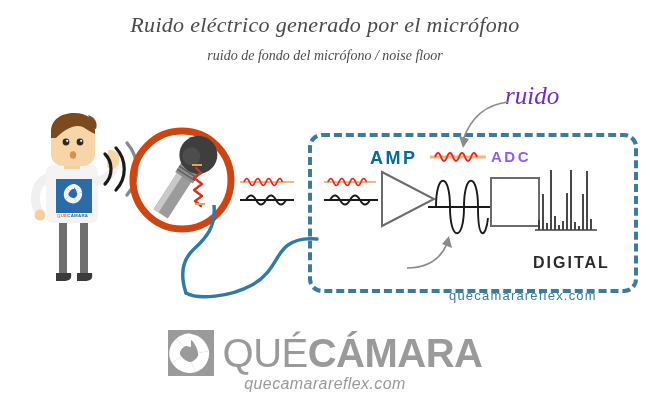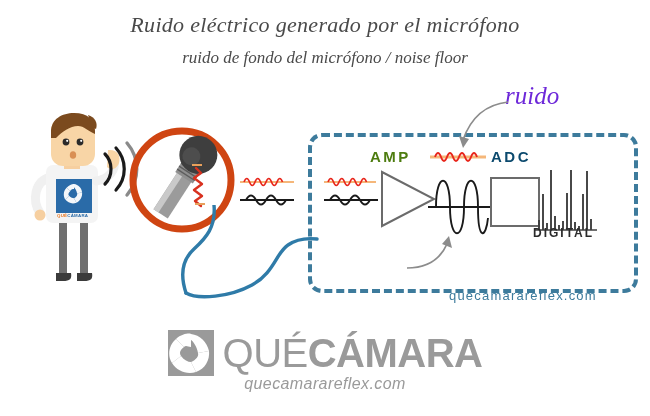--- a/index.html
+++ b/index.html
@@ -20,21 +20,21 @@
     font-style:italic;
     font-size:22px;
     color:#4a4a4a;
     letter-spacing:0.3px;
     white-space:nowrap;
   }
   .title-sub{
     left:0;top:48px;width:650px;text-align:center;
     font-family:"Liberation Serif", serif;
     font-style:italic;
-    font-size:17px;
+    font-size:14px;
     color:#4a4a4a;
     white-space:nowrap;
   }
 
   
   .lbl-ruido{
     left:505px;top:82px;
     font-family:"Liberation Serif", serif;
     font-style:italic;
     font-size:25px;
@@ -47,33 +47,33 @@
     font-style:italic;
     font-size:22px;
     color:#3f3f3f;
     white-space:nowrap;
   }
 
   
   .lbl-amp{
     left:370px;top:148px;
     font-family:"Liberation Sans", sans-serif;
-    font-size:15px;font-weight:bold;color:#4d7c0f;
+    font-size:18px;font-weight:bold;color:#0369a1;
     letter-spacing:2.5px;
   }
   .lbl-adc{
     left:491px;top:148px;
     font-family:"Liberation Sans", sans-serif;
-    font-size:15px;font-weight:bold;color:#0c4a6e;
+    font-size:15px;font-weight:bold;color:#8b5cf6;
     letter-spacing:2.5px;
   }
   .lbl-digital{
-    left:533px;top:226px;
-    font-family:"Liberation Sans", sans-serif;
-    font-size:12px;font-weight:bold;color:#2b2b2b;
+    left:533px;top:254px;
+    font-family:"Liberation Sans", sans-serif;
+    font-size:16px;font-weight:bold;color:#2b2b2b;
     letter-spacing:2px;
   }
 
   
   .url-box{
     left:449px;top:288px;
     font-family:"Liberation Sans", sans-serif;
     font-size:13px;color:#3d7b9c;
     letter-spacing:1.2px;
   }

